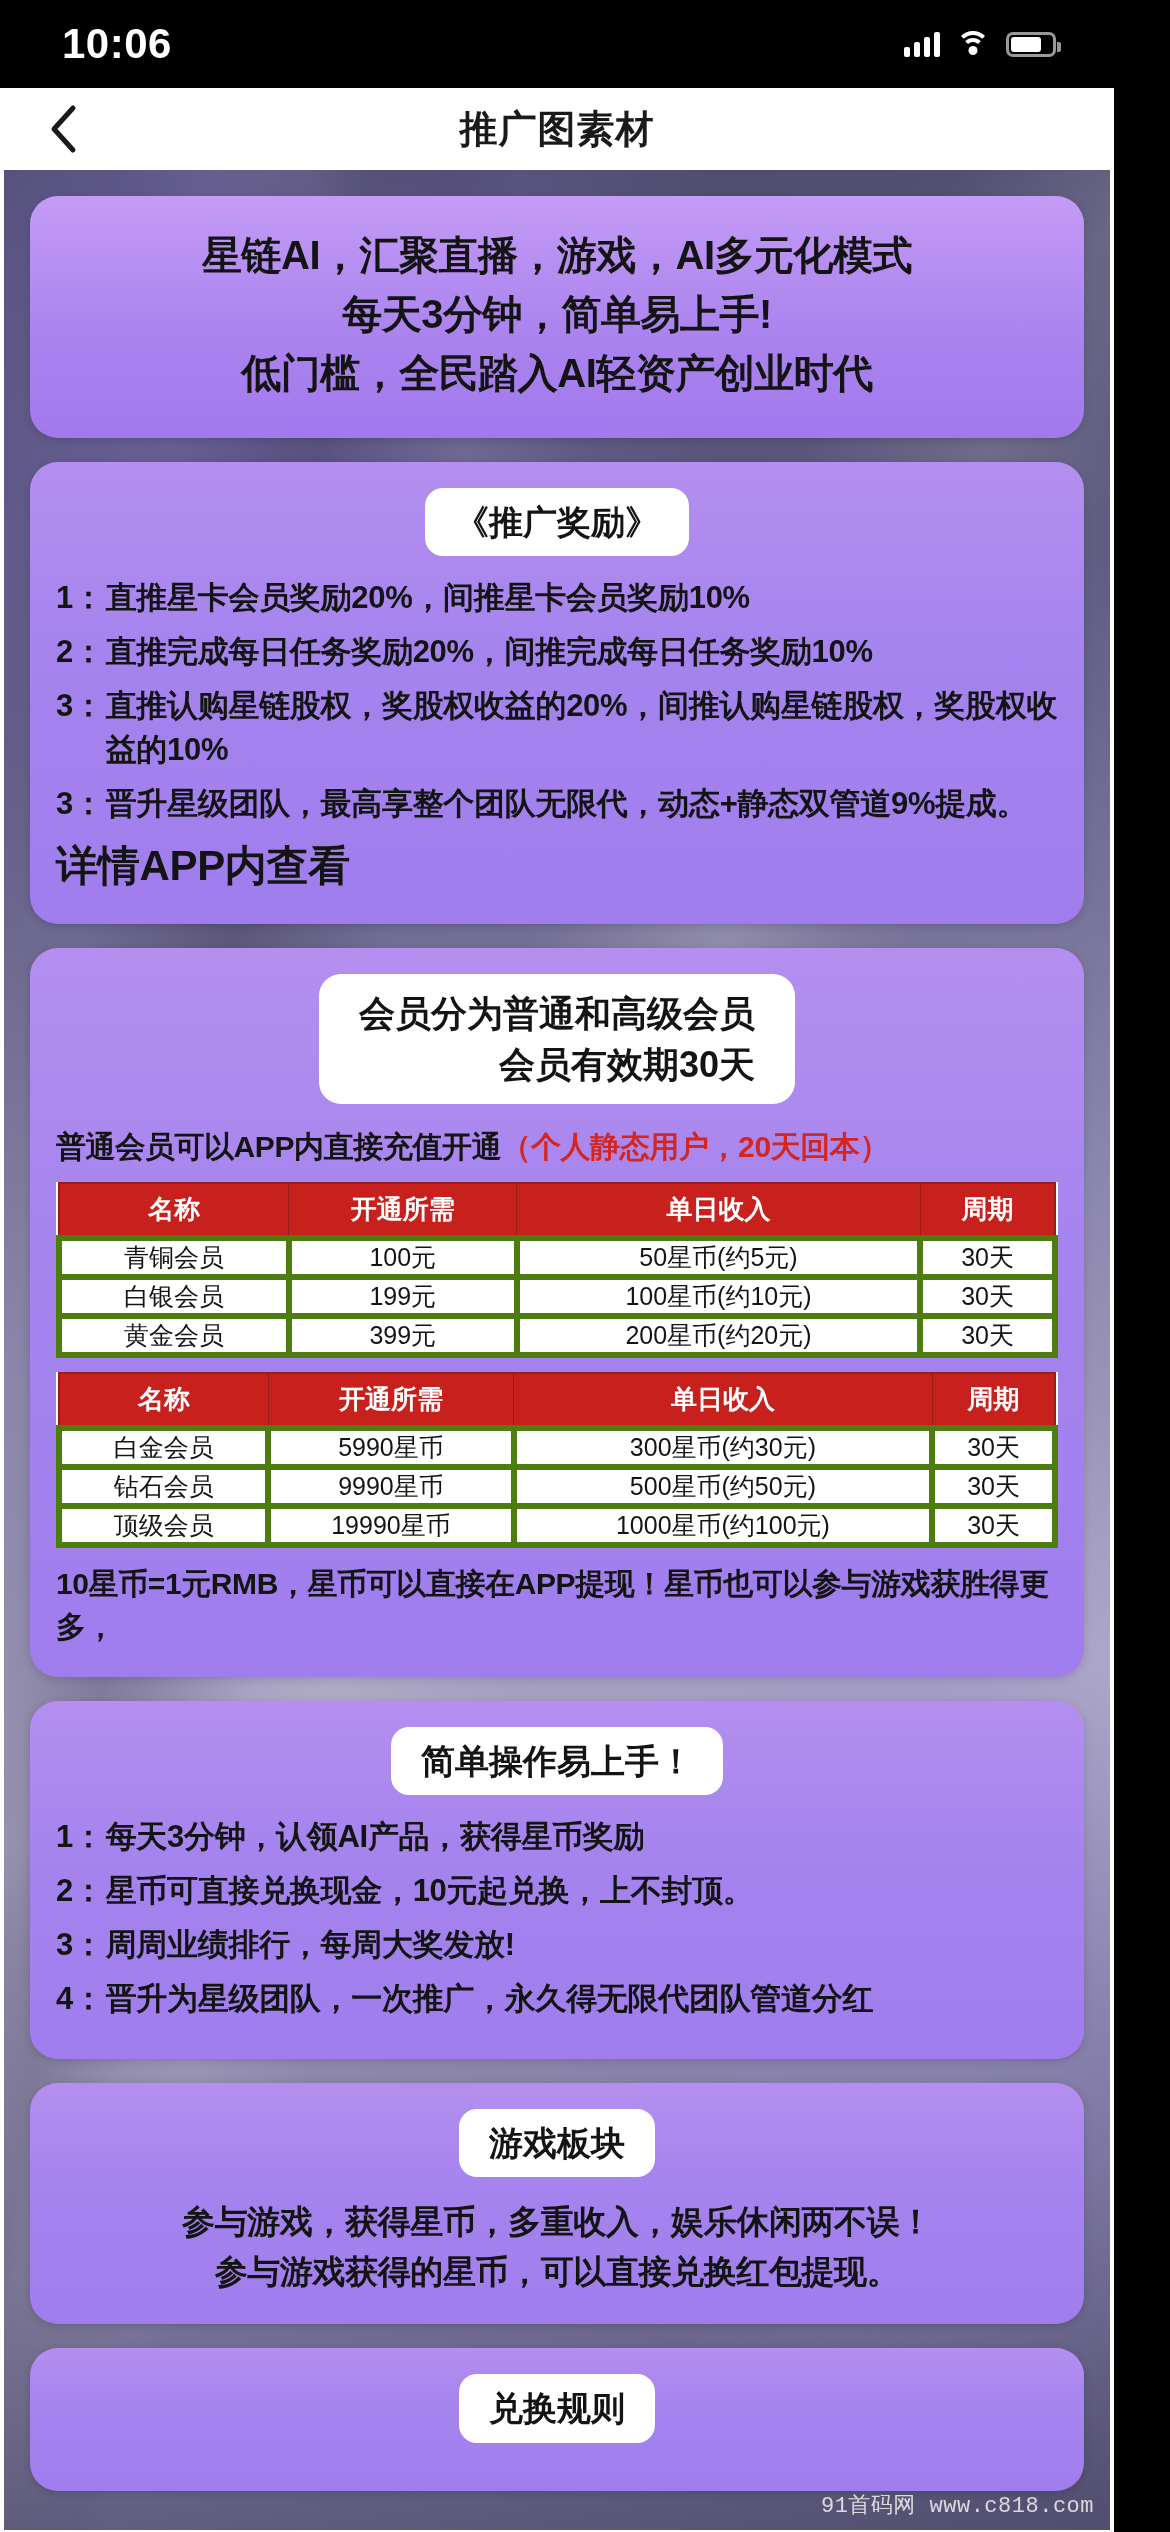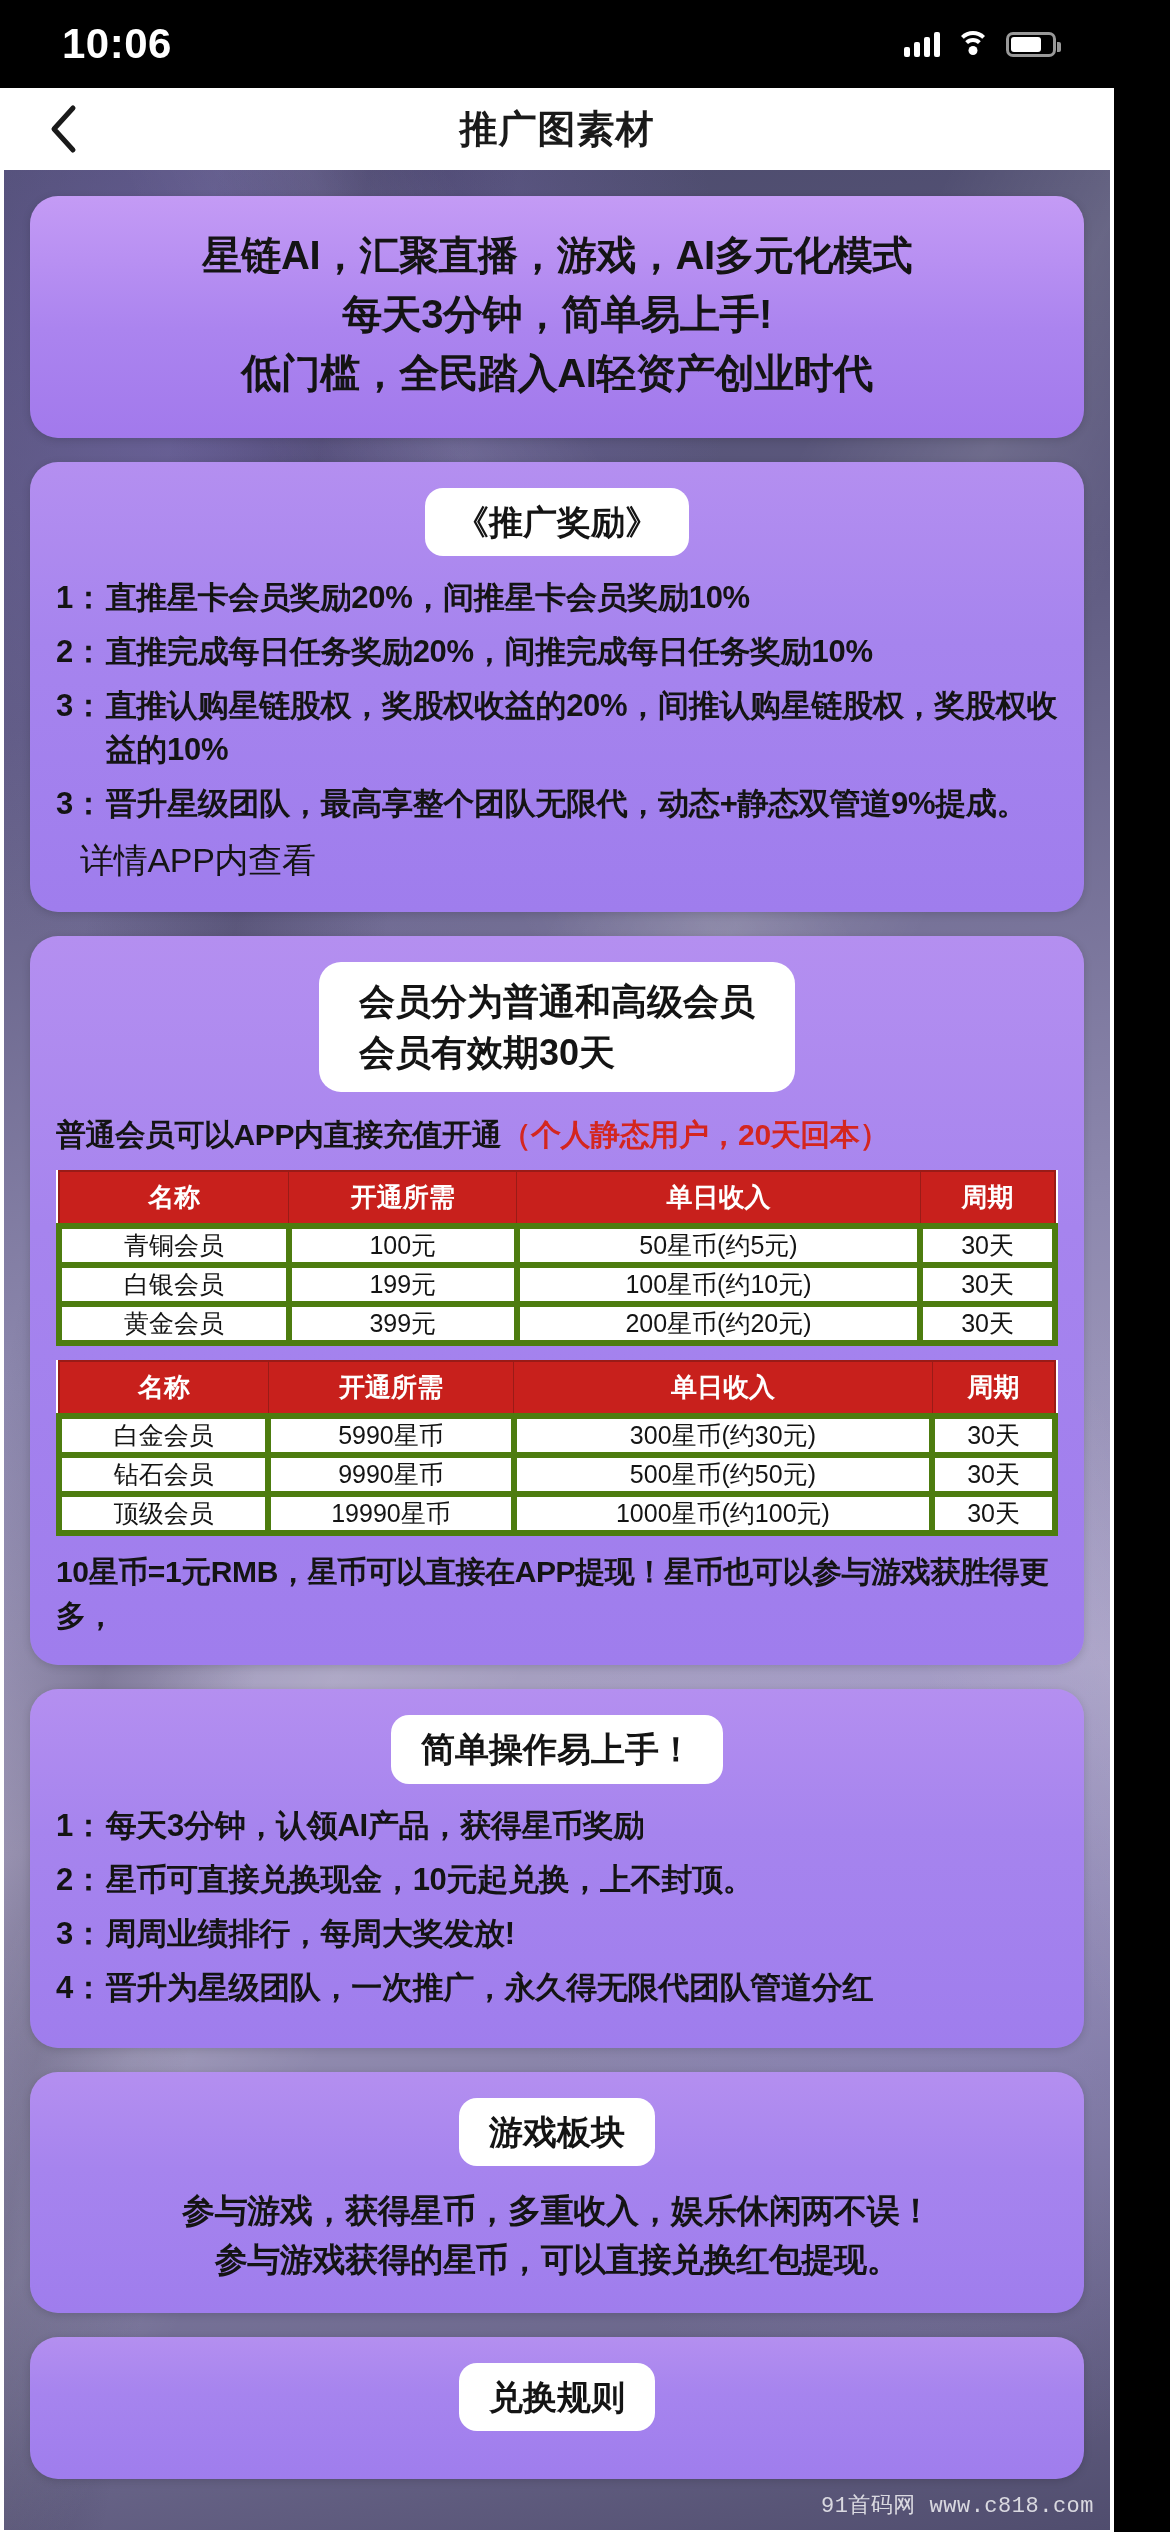--- a/index.html
+++ b/index.html
@@ -149,43 +149,42 @@
   .pill {
     display: block;
     margin: 0 auto 20px auto;
     background: #fff;
     border-radius: 18px;
     padding: 10px 30px;
     font-size: 34px;
     font-weight: 700;
     color: #141414;
     width: fit-content;
-    text-align: left;
+    text-align: right;
     line-height: 1.42;
   }
   .pill.two-line { padding: 14px 40px; font-size: 36px; border-radius: 22px; }
 
   .li {
     display: flex;
     font-size: 31px;
     font-weight: 700;
     line-height: 1.42;
     color: #141414;
     margin-bottom: 10px;
     letter-spacing: -0.3px;
   }
   .li .num { flex: 0 0 auto; padding-right: 2px; }
   .li .txt { flex: 1 1 auto; }
   .plain {
-    font-size: 34px;
-    font-weight: 400;
+    font-size: 42px;
+    font-weight: 700;
     color: #141414;
     line-height: 1.42;
     letter-spacing: -0.3px;
-    margin-left: 24px;
   }
 
   .sub-head {
     font-size: 30px;
     font-weight: 700;
     color: #141414;
     margin: 23px 0 14px 0;
     letter-spacing: -0.4px;
   }
   .sub-head em { font-style: normal; color: #d4261f; }

